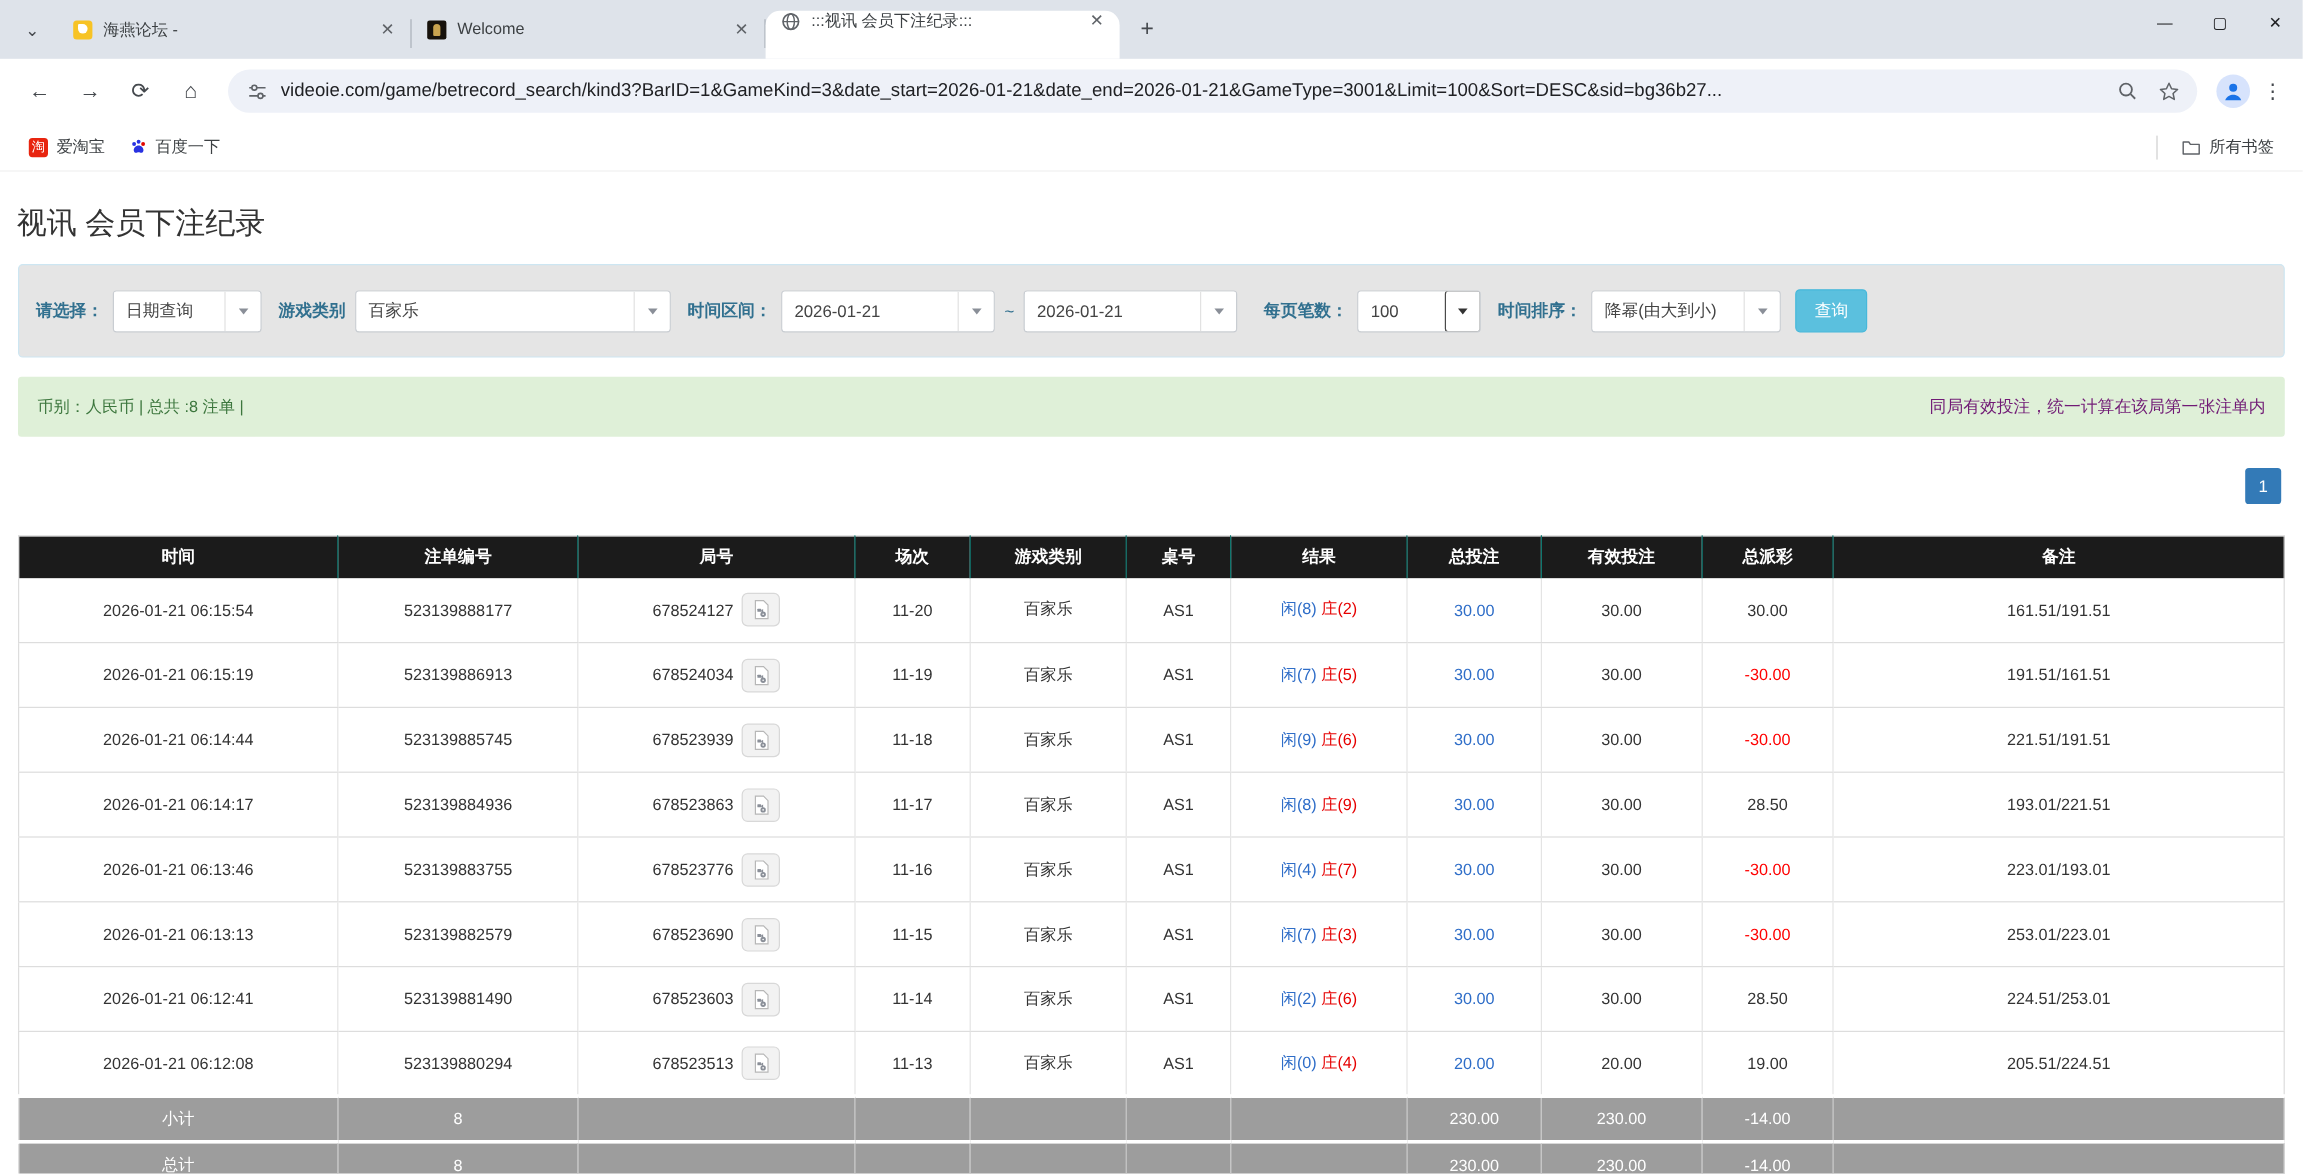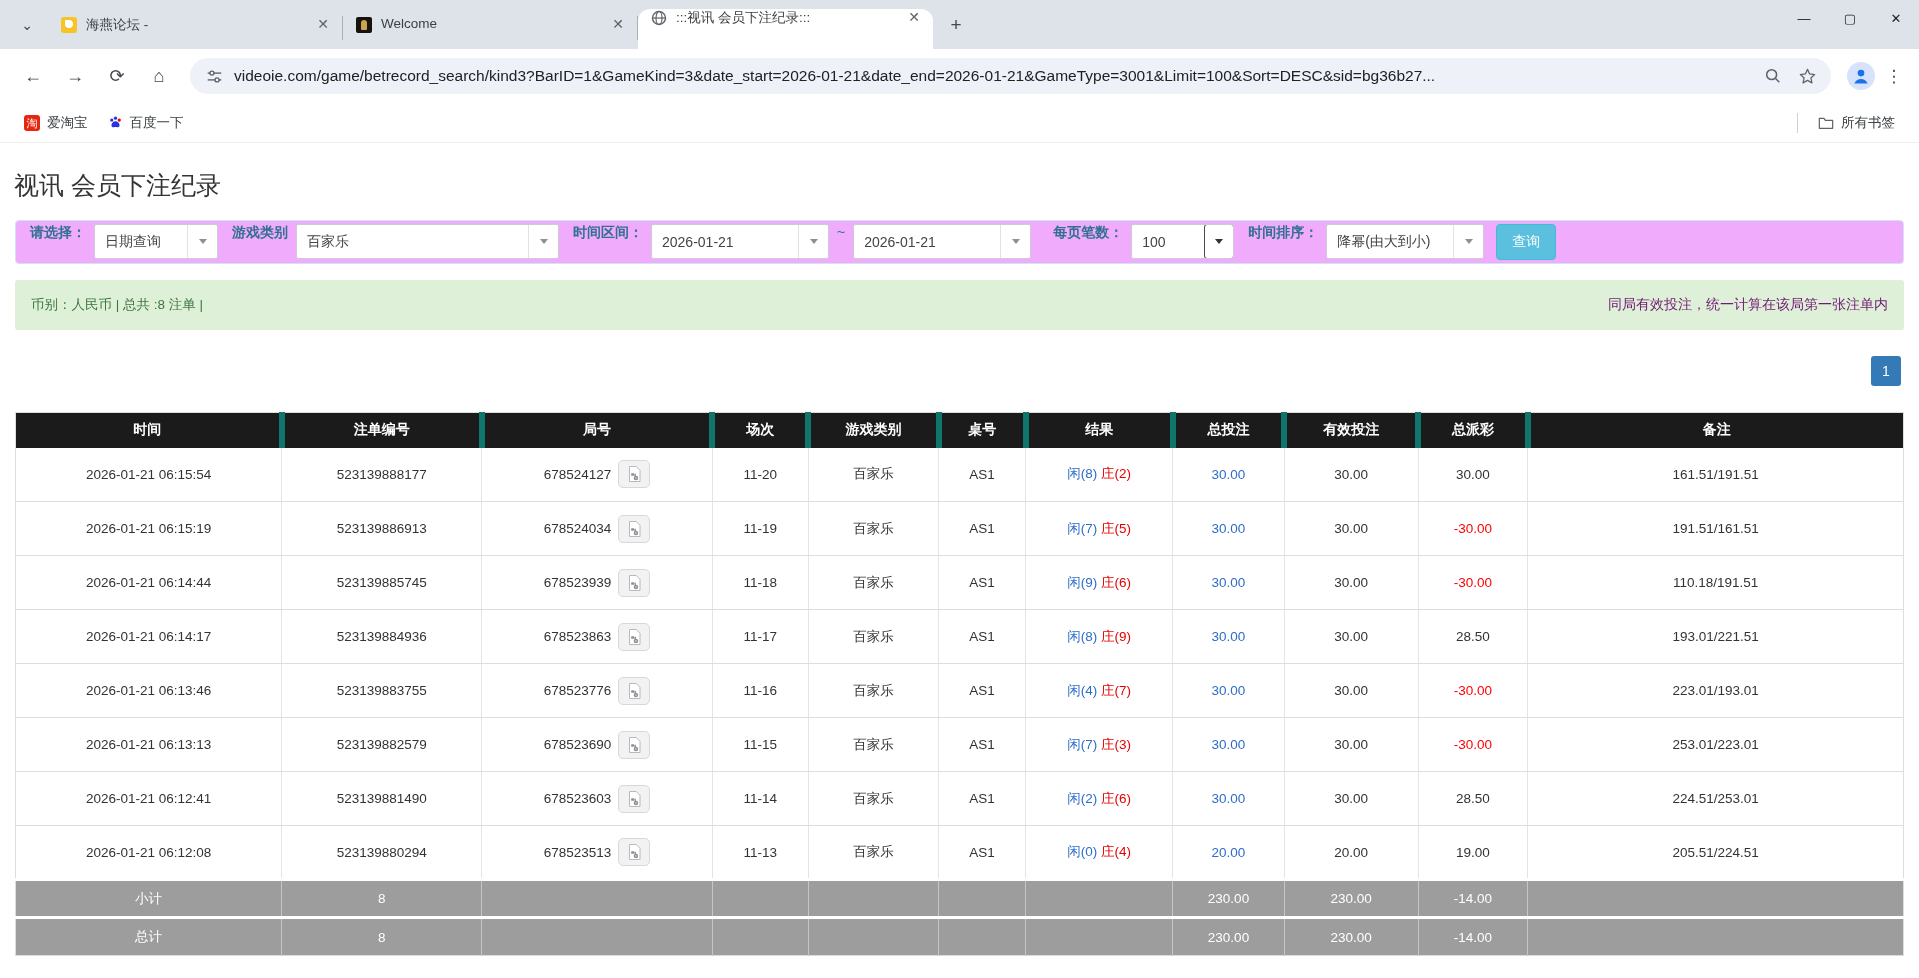--- a/index.html
+++ b/index.html
@@ -53,22 +53,22 @@
     padding:5px 10px; border-radius:6px; cursor:pointer; }
   .bm-tao { width:16px; height:16px; background:#e8250f; color:#fff; border-radius:3px;
     font-size:11px; line-height:16px; text-align:center; }
   .bm-spacer { flex:1; }
   .bm-divider { width:1px; height:20px; background:#d0d0d0; margin:0 10px; }
 
   
   .content { position:relative; height:835px; }
   .page-title { font-size:25px; font-weight:400; color:#333; margin:26px 0 18px 14px; }
 
-  .filter-panel { margin:0 15px; background:#f0abfc; border:1px solid #cde6f2; border-radius:4px;
-    padding:3px 14px; display:flex; gap:8px; font-size:14px; }
+  .filter-panel { margin:0 15px; background:#e5e5e5; border:1px solid #cde6f2; border-radius:4px;
+    padding:20px 14px; display:flex; align-items:center; gap:8px; font-size:14px; }
   .f-label { color:#31708f; font-weight:bold; white-space:nowrap; }
   .combo { display:inline-flex; background:#fff; border:1px solid #c9cdd2; border-radius:3px;
     height:35px; overflow:hidden; }
   .combo-text { padding:0 10px; display:flex; align-items:center; font-size:14px; color:#444;
     background:#fff; }
   .combo-btn { width:30px; border-left:1px solid #e2e2e2; background:#fff; display:flex;
     align-items:center; justify-content:center; cursor:pointer; }
   .combo-btn::after { content:""; width:0; height:0; border-left:4px solid transparent;
     border-right:4px solid transparent; border-top:5px solid #8a8f98; }
   .combo-btn.dark { border:1px solid #4a4a4a; border-radius:3px; margin:-1px; }
@@ -82,21 +82,21 @@
   .green-left { color:#3c763d; font-size:13.5px; }
   .green-right { color:#701a75; font-size:14px; }
 
   .pager-row { margin:26px 18px 0; display:flex; justify-content:flex-end; }
   .page-btn { min-width:30px; height:30px; background:#337ab7; color:#fff; font-size:14px;
     display:flex; align-items:center; justify-content:center; border-radius:3px; cursor:pointer; }
 
   .bet-table { width:calc(100% - 30px); margin:26px 15px 0; border-collapse:collapse;
     table-layout:fixed; font-size:13.5px; color:#333; border:1px solid #ddd; }
   .bet-table thead th { background:#1b1b1b; color:#fff; font-weight:bold; height:35px;
-    border-left:6px solid #0f766e; font-size:14px; }
+    border-left:1px solid #0f766e; font-size:14px; }
   .bet-table thead th:first-child { border-left:none; }
   .bet-table tbody td { height:54px; text-align:center; background:#fff;
     border-left:1px solid #e4e4e4; border-bottom:1px solid #ddd; }
   .bet-table tbody td:first-child { border-left:none;text-align:center; }
   .blue-val { color:#2e6dc8; }
   .res-player { color:#2e6dc8; }
   .res-banker { color:#e60000; }
   .neg { color:#ff0000; }
   .round-cell { display:inline-flex; align-items:center; gap:7px;justify-content:flex-end; }
   .vid-btn { width:32px; height:28px; background:#f2f2f2; border:1px solid #d8d8d8;
@@ -362,21 +362,21 @@
                 </svg>
               </button>
             </span></td>
           <td>11-18</td>
           <td>百家乐</td>
           <td>AS1</td>
           <td><span class="res-player">闲(9)</span> <span class="res-banker">庄(6)</span></td>
           <td><span class="blue-val">30.00</span></td>
           <td>30.00</td>
           <td><span class="neg">-30.00</span></td>
-          <td>110.18/191.51</td>
+          <td>221.51/191.51</td>
         </tr>
         <tr>
           <td>2026-01-21 06:14:17</td>
           <td>523139884936</td>
           <td><span class="round-cell">
               <span>678523863</span>
               <button class="vid-btn">
                 <svg width="18" height="18" viewBox="0 0 24 24">
                   <path d="M6 2h9l5 5v15H6z" fill="#fff" stroke="#b7b7b7" stroke-width="1.3"></path>
                   <rect x="8.2" y="11" width="4.2" height="3.4" rx="0.6" fill="#8a8f98"></rect>

